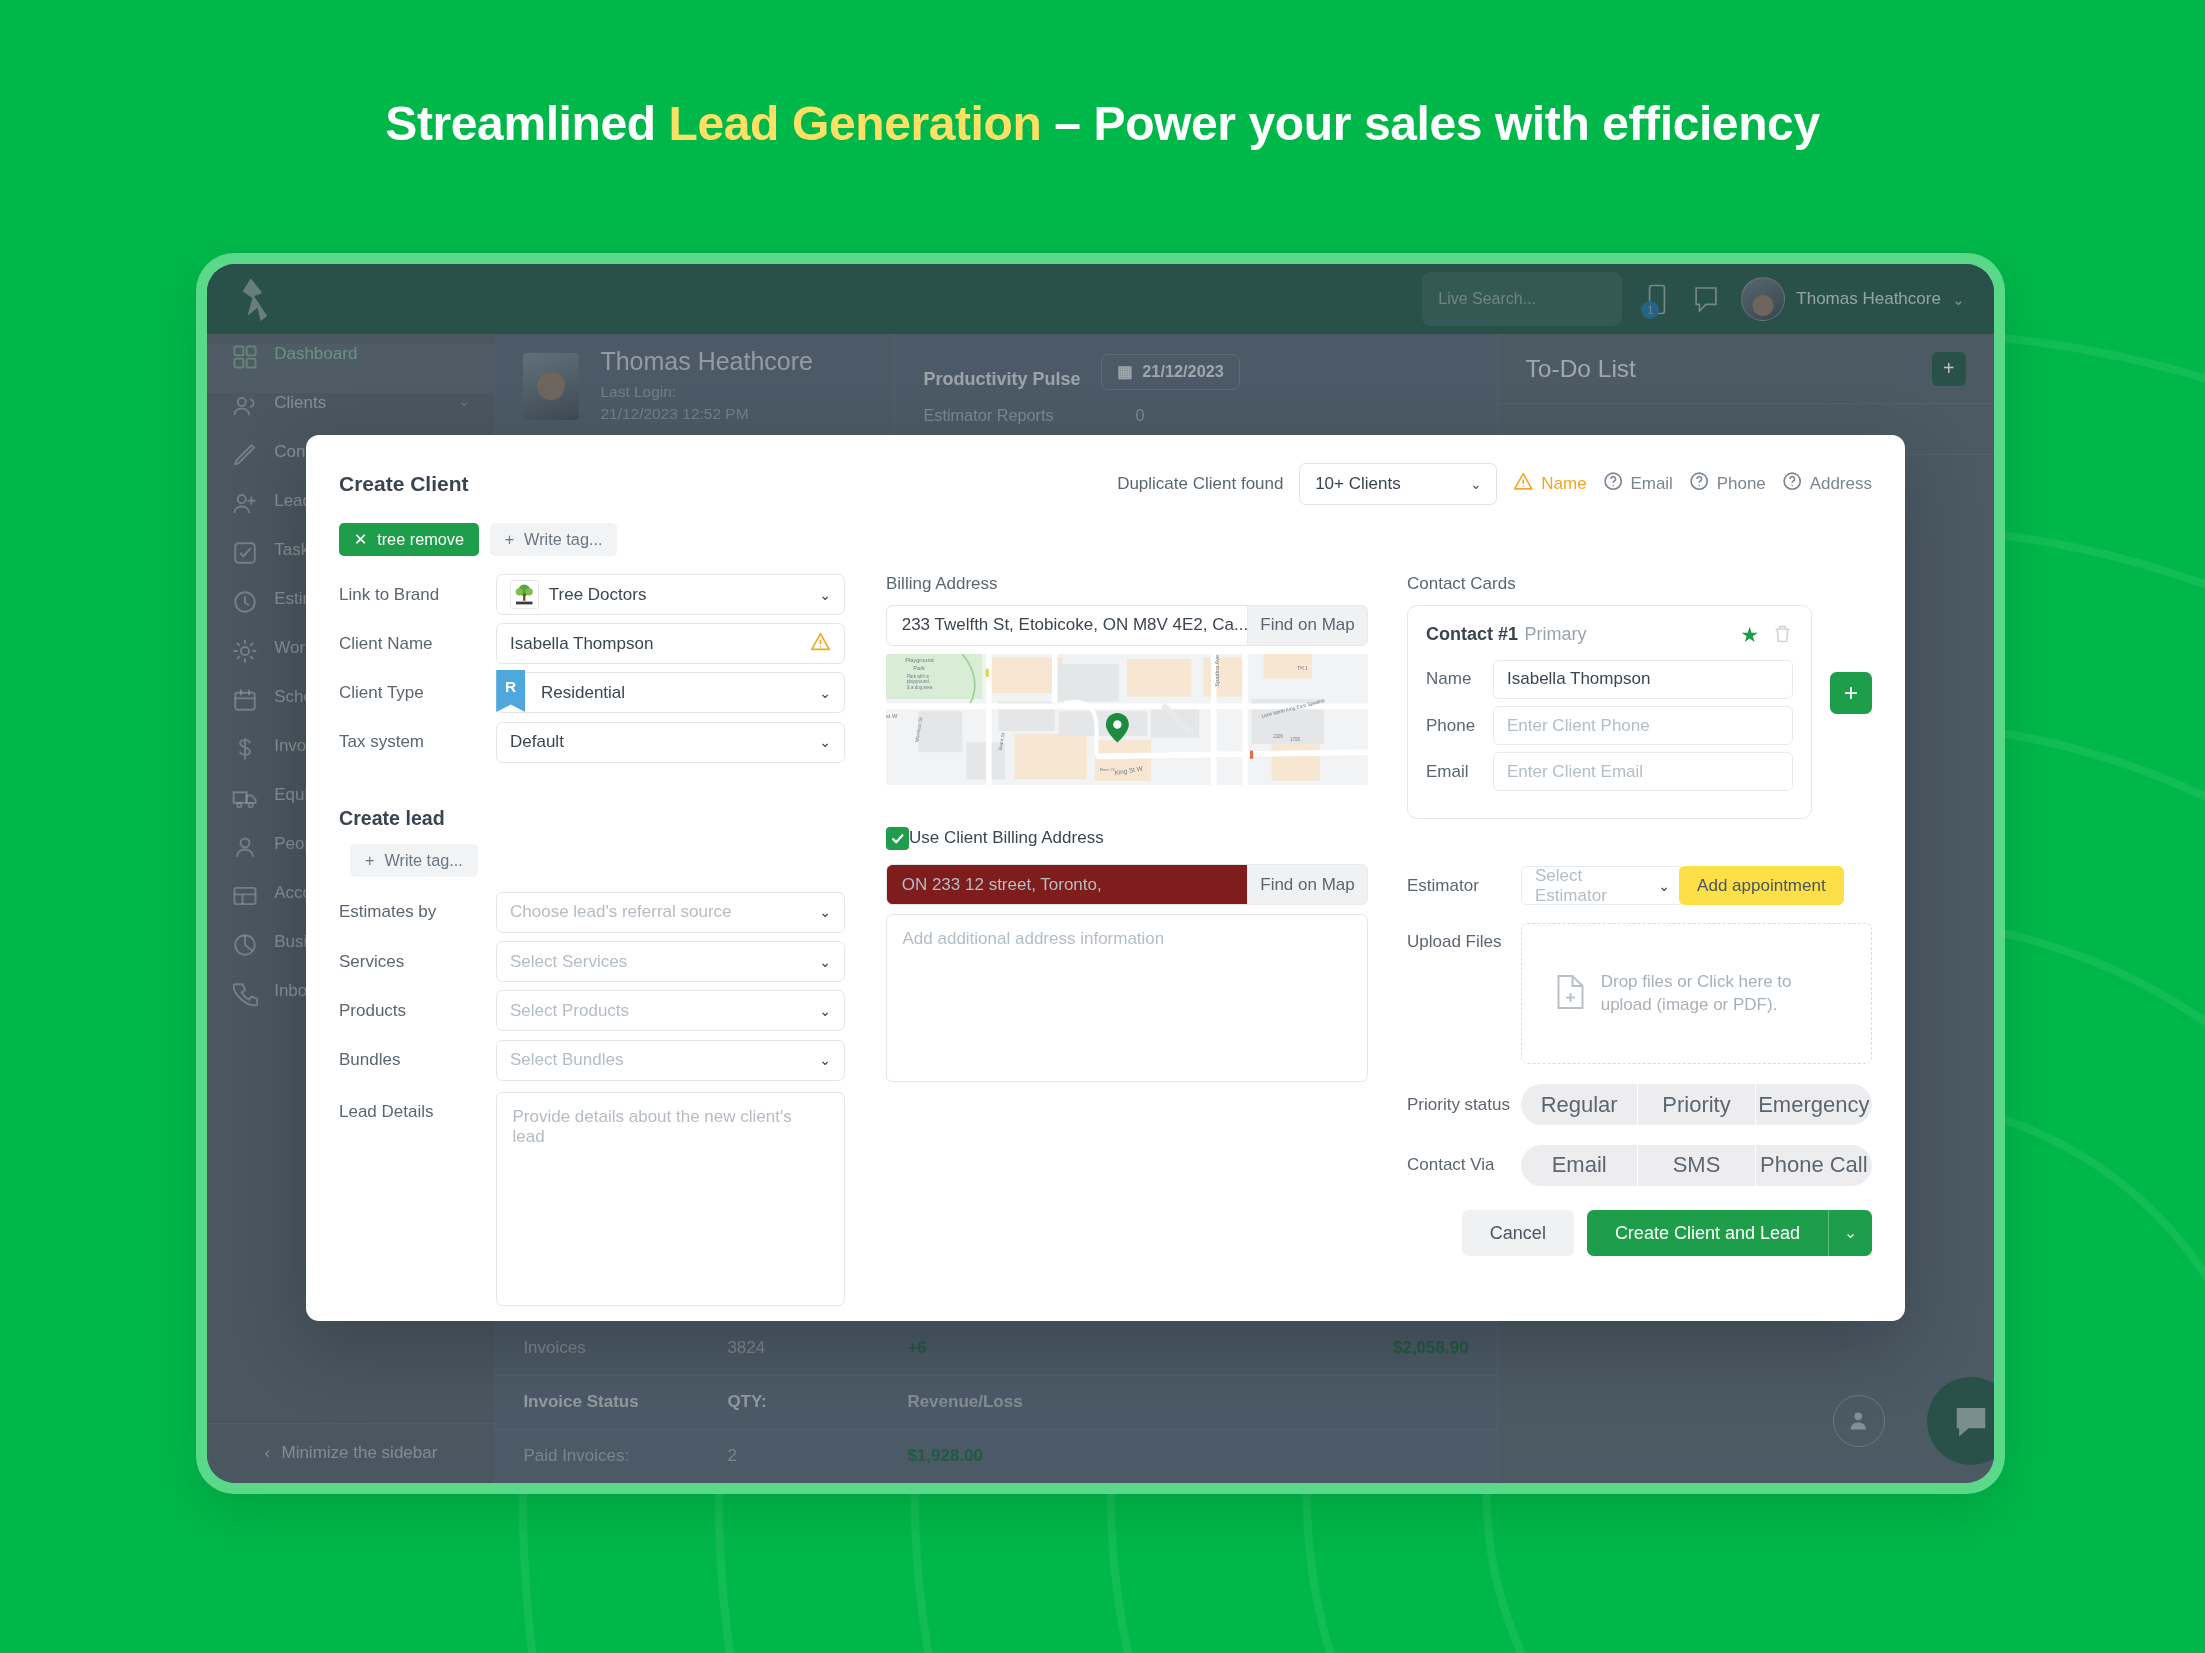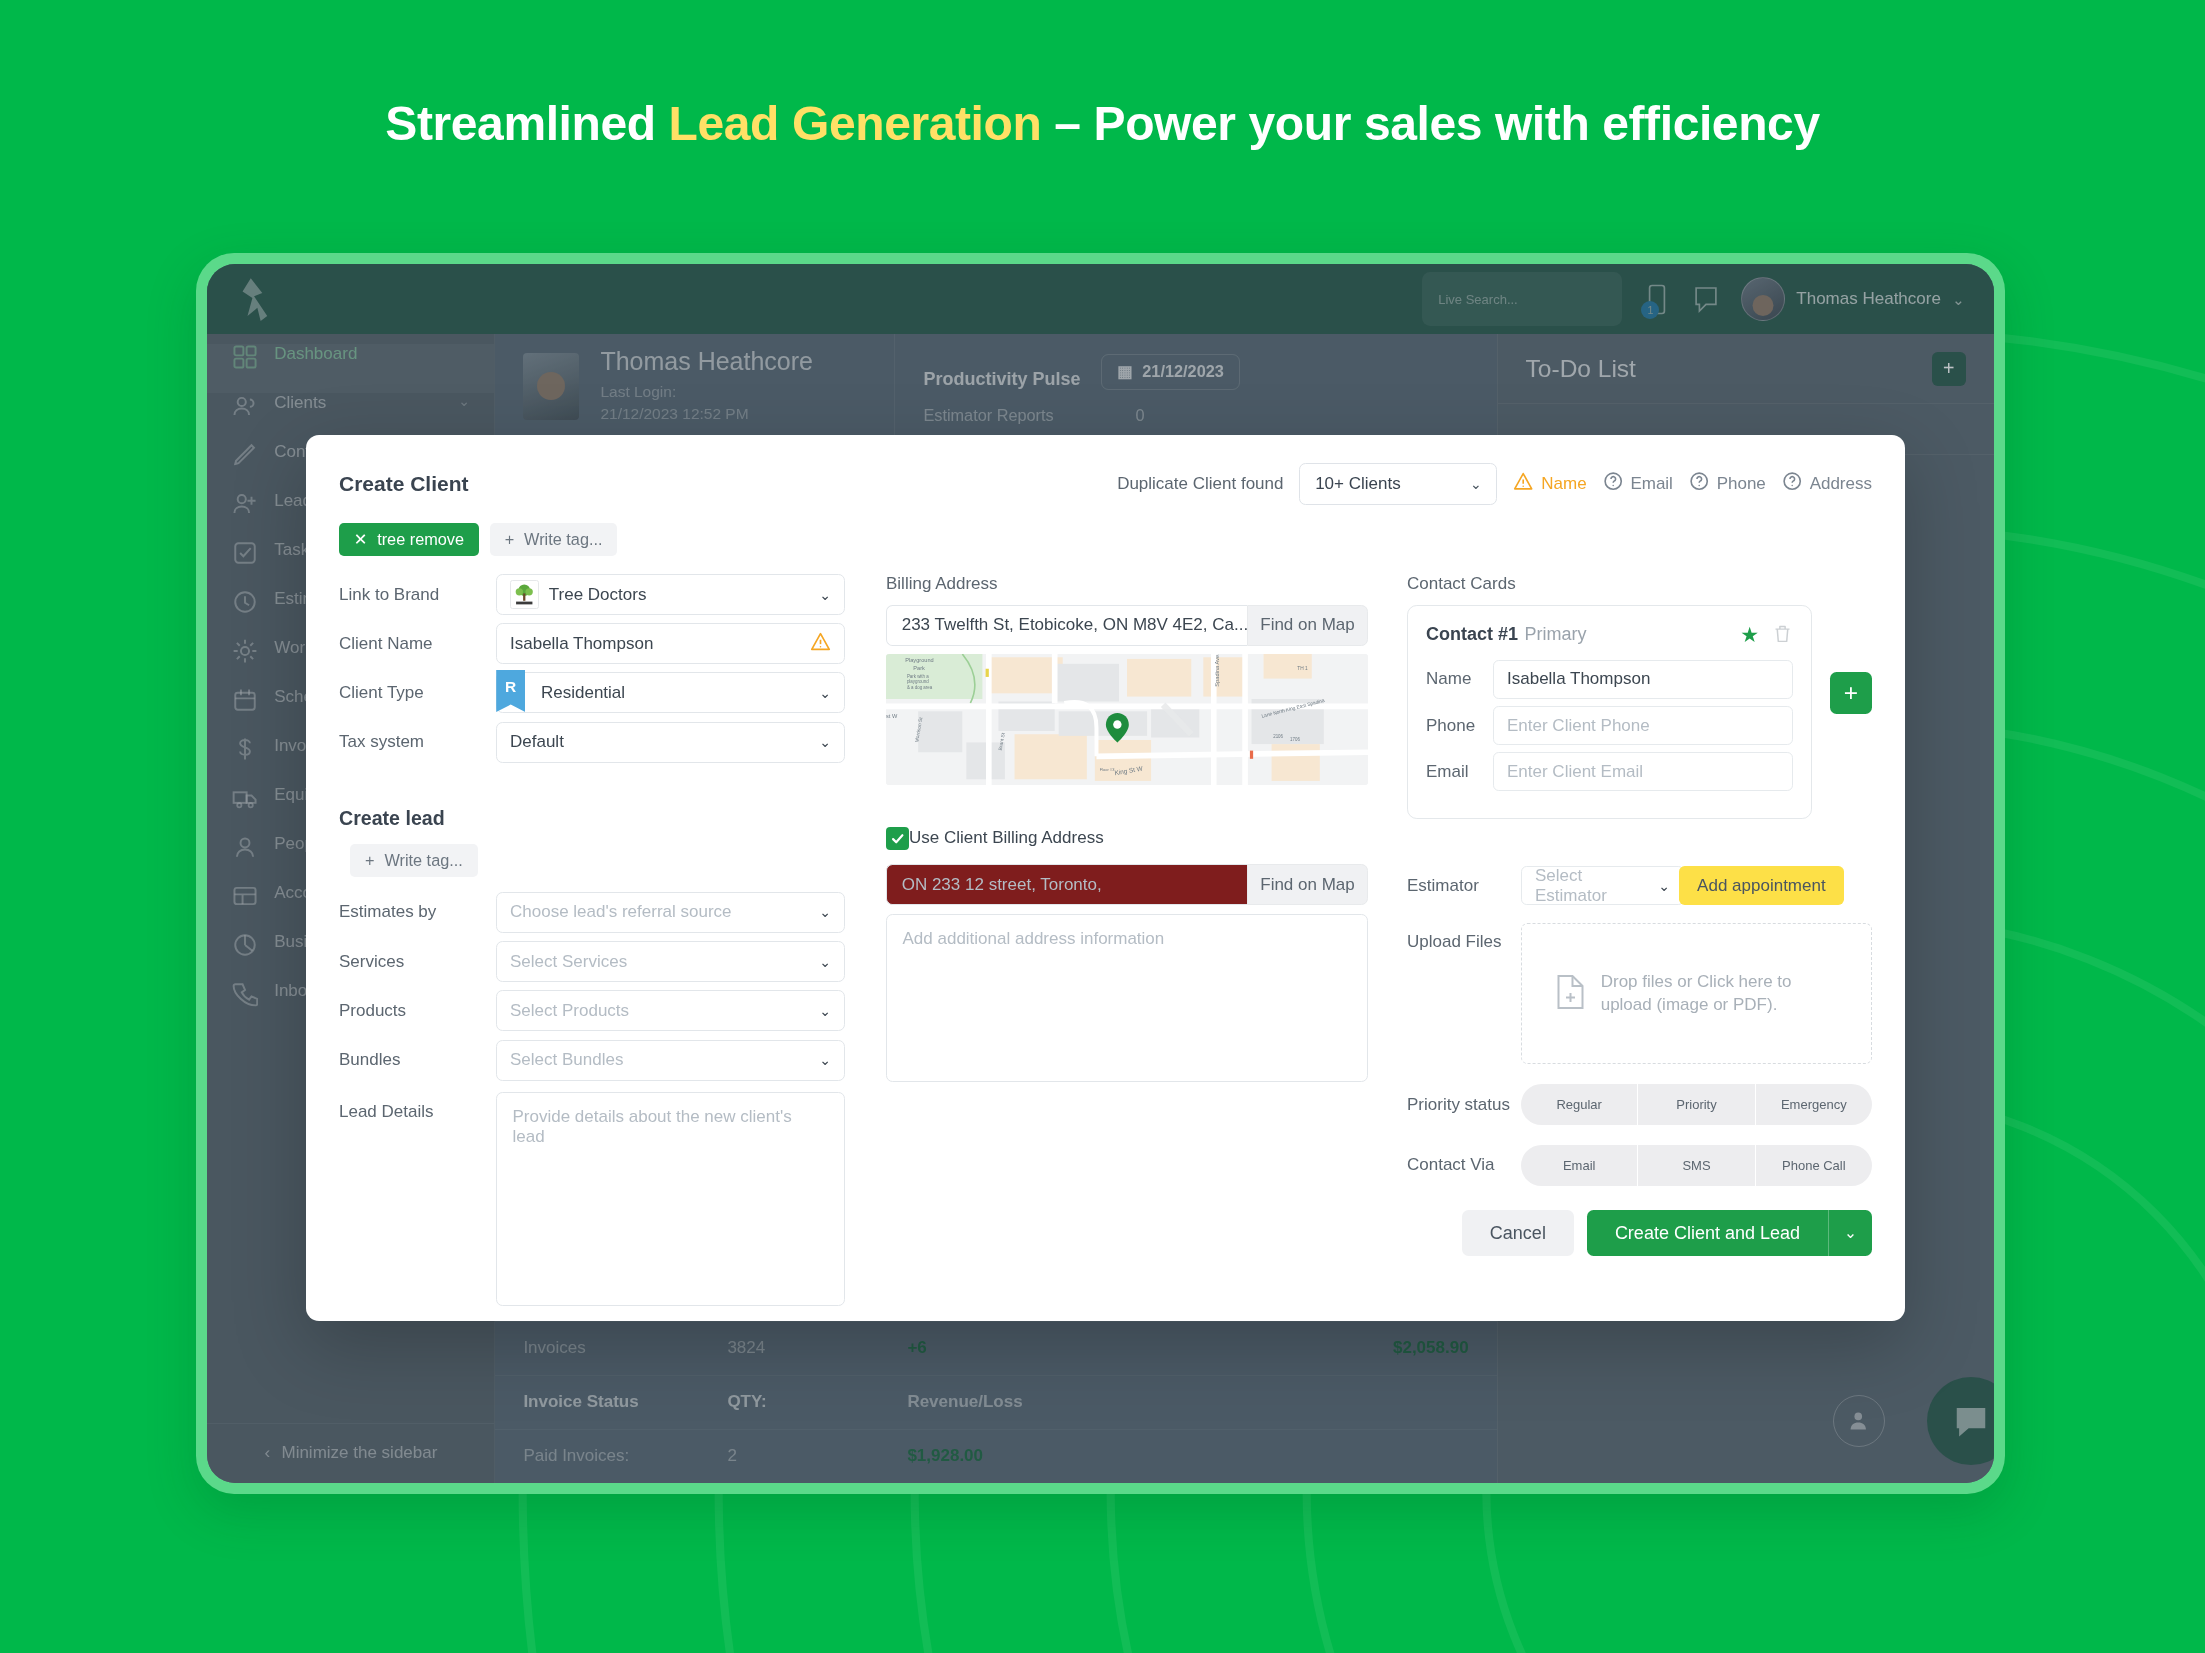--- a/index.html
+++ b/index.html
@@ -47,21 +47,21 @@
     height: 70px; background: #2c5c50;
     display: flex; align-items: center; padding: 0 29px;
     position: relative;
   }
   .logo-mark { width: 46px; height: 49px; opacity: .75; }
   .topbar-right { margin-left: auto; display: flex; align-items: center; gap: 21px; }
   .live-search {
     width: 200px; height: 54px; border-radius: 8.2px;
     background: rgba(255,255,255,0.07);
     display: flex; align-items: center; padding: 0 16.3px;
-    color: rgba(255,255,255,0.42); font-size: 13px;
+    color: rgba(255,255,255,0.42); font-size: 16px;
   }
   .tb-icon { width: 28px; height: 33px; position: relative; opacity: .5; }
   .tb-icon svg { width: 100%; height: 100%; }
   .tb-badge {
     position: absolute; left: -1.6px; bottom: -3.3px;
     width: 18px; height: 18px; border-radius: 50%;
     background: #2196f3; color: #fff; font-size: 10.6px;
     display: flex; align-items: center; justify-content: center;
   }
   .tb-user { display: flex; align-items: center; gap: 11.4px; }
@@ -339,21 +339,21 @@
   }
   .up-txt { font-size: 17px; color: #a8b0b8; line-height: 1.35; }
 
   .seg-row { display: flex; align-items: center; margin-top: 19.6px; }
   .seg-lbl { width: 114px; font-size: 17px; color: #5c6670; flex-shrink: 0; }
   .seg {
     flex: 1; display: flex; background: #ededef; border-radius: 21px; overflow: hidden;
   }
   .seg > div {
     flex: 1; height: 41px; display: flex; align-items: center; justify-content: center;
-    font-size: 13px; color: #5c6670; border-right: 0.8px solid #ffffff;
+    font-size: 22px; color: #5c6670; border-right: 0.8px solid #ffffff;
   }
   .seg > div:last-child { border-right: none; }
 
   .m-foot { display: flex; justify-content: flex-end; align-items: center; gap: 13px; padding: 24.5px 0 24.5px; }
   .btn-cancel {
     height: 46px; padding: 0 28px; border-radius: 6.5px; background: #f0f1f3;
     display: flex; align-items: center; font-size: 18px; color: #4a5560;
   }
   .btn-primary-wrap { display: flex; }
   .btn-primary {

